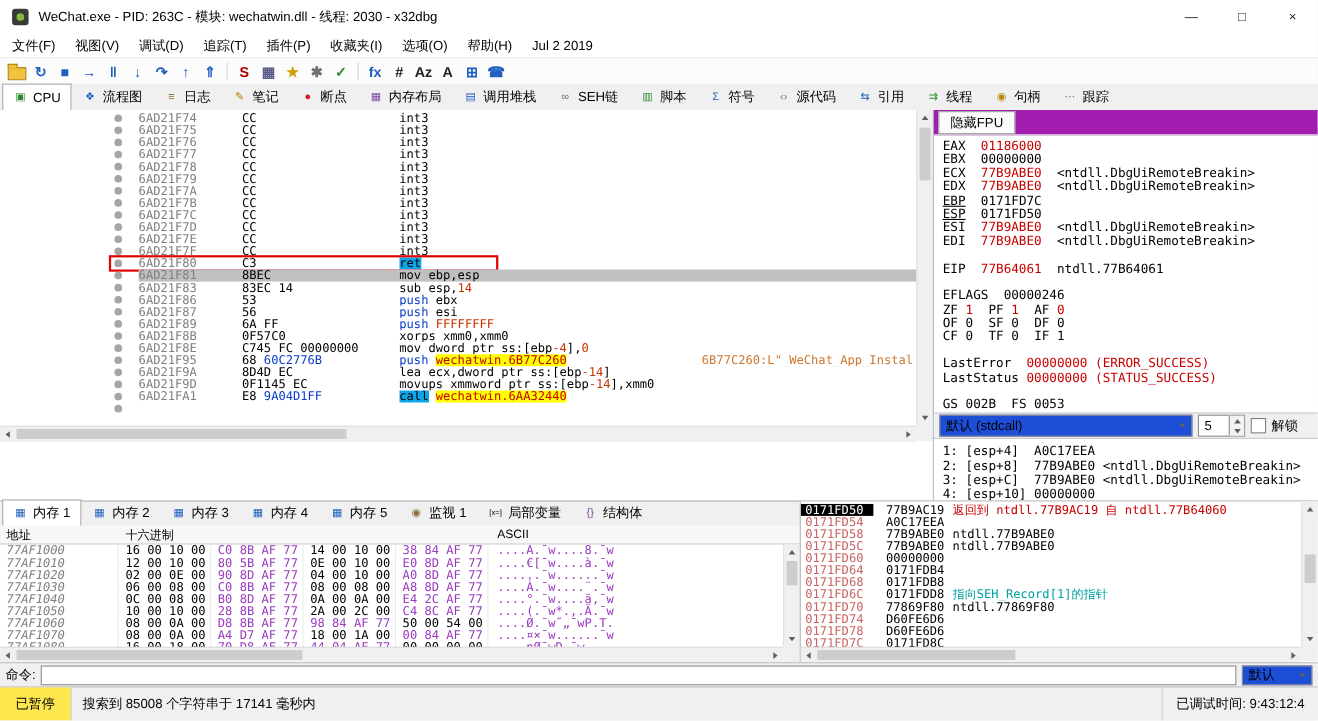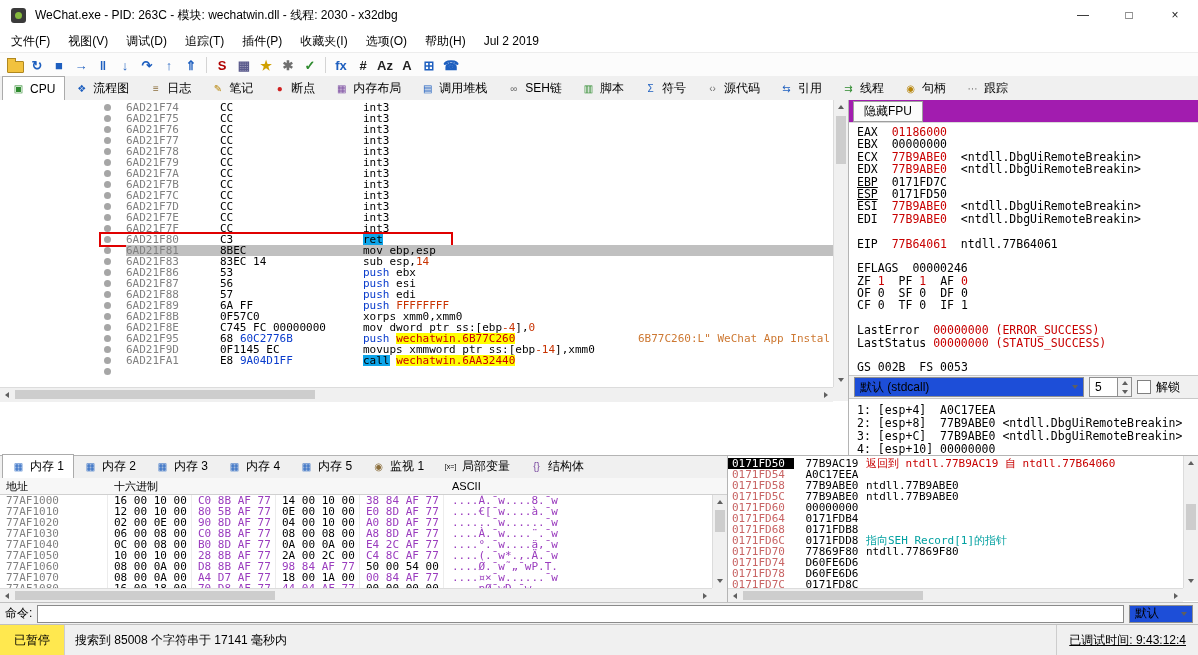--- a/index.html
+++ b/index.html
@@ -92,21 +92,21 @@
   #bottomtabs{position:absolute;left:0;top:0;width:727px;height:22px;display:flex;align-items:flex-end;padding-left:2px;}
   #mempane{position:absolute;top:22px;left:0;width:727px;height:124px;background:#fff;}
   #mem-header{height:16px;display:flex;background:#f7f7f7;border-bottom:1px solid #d0d0d0;font-size:11px;align-items:center;}
   .mh-addr{width:108px;padding-left:6px;box-sizing:border-box;}
   .mh-hex{width:336px;padding-left:6px;box-sizing:border-box;}
   .mh-ascii{flex:1;padding-left:8px;}
   #mem-rows{position:absolute;top:17px;left:0;width:712px;height:94px;overflow:hidden;
             font-family:"DejaVu Sans Mono",monospace;font-size:11px;}
   .m-row{height:11px;line-height:11px;display:flex;}
   .m-row span{white-space:pre;}
-  .m-addr{width:108px;flex:none;color:#808080;padding-left:6px;border-right:1px solid #ececec;box-sizing:border-box;}
+  .m-addr{width:108px;flex:none;color:#808080;padding-left:6px;border-right:1px solid #ececec;box-sizing:border-box;font-style:italic;}
   .m-grp{width:84px;flex:none;padding-left:6px;border-right:1px solid #ececec;box-sizing:border-box;}
   .m-ascii{flex:1;padding-left:8px;color:#9a3cbe;}
   .mm-k{color:#000}.mm-p{color:#9a3cbe}
 
   #stackpane{position:absolute;left:727px;top:0;width:471px;height:146px;border-left:1px solid #b4b4b4;
              background:#fff;box-sizing:border-box;}
   #stack-rows{position:absolute;top:2px;left:0;width:455px;height:132px;overflow:hidden;
               font-family:"DejaVu Sans Mono",monospace;font-size:11px;}
   .s-row{height:11px;line-height:11px;display:flex;}
   .s-row span{white-space:pre;}
@@ -119,21 +119,21 @@
   
   #cmdbar{position:absolute;top:602px;left:0;width:1198px;height:22px;background:#f0f0f0;border-top:1px solid #c0c0c0;
           display:flex;align-items:center;padding:0 5px;gap:5px;box-sizing:border-box;}
   #command-input{flex:1;height:16px;border:1px solid #8a8a8a;background:#fff;font-size:12px;padding:0 3px;outline:none;}
   #cmd-combo{width:52px;height:16px;}
 
   #statusbar{position:absolute;top:624px;left:0;width:1198px;height:31px;background:#f0f0f0;border-top:1px solid #c0c0c0;
              display:flex;align-items:stretch;box-sizing:border-box;}
   #status-badge{background:#ffe84f;display:flex;align-items:center;padding:0 14px;border-right:1px solid #cdcdcd;}
   #status-msg{display:flex;align-items:center;padding:0 10px;}
-  #status-time{margin-left:auto;display:flex;align-items:center;padding:0 12px;border-left:1px solid #cdcdcd;text-decoration:underline;}
+  #status-time{margin-left:auto;display:flex;align-items:center;padding:0 12px;border-left:1px solid #cdcdcd;}
 
   
   .sb{position:absolute;background:#f0f0f0;}
   .sb.v{border-left:1px solid #dcdcdc;}
   .sb.h{border-top:1px solid #dcdcdc;}
   .sb-btn{position:absolute;display:flex;align-items:center;justify-content:center;background:#f0f0f0;}
   .sb.v .sb-btn{left:0;width:14px;height:14px;}
   .sb.v .sb-btn.a{top:0}.sb.v .sb-btn.b{bottom:0}
   .sb.h .sb-btn{top:0;width:14px;height:13px;}
   .sb.h .sb-btn.a{left:0}.sb.h .sb-btn.b{right:0}
@@ -433,30 +433,20 @@
             <span class="d-addr">6AD21F87</span>
             <span class="d-bytes"><span class="tk-b">56</span></span>
             <span class="d-ins"><span class="tk-mn">push</span><span class="tk-k"> esi</span></span>
           </span>
         </div>
         <div class="d-row">
           <span class="d-gut">
             <span class="dot"></span>
           </span>
           <span class="d-body">
-            <span class="d-addr">6AD21F88</span>
-            <span class="d-bytes"><span class="tk-b">57</span></span>
-            <span class="d-ins"><span class="tk-mn">push</span><span class="tk-k"> edi</span></span>
-          </span>
-        </div>
-        <div class="d-row">
-          <span class="d-gut">
-            <span class="dot"></span>
-          </span>
-          <span class="d-body">
             <span class="d-addr">6AD21F89</span>
             <span class="d-bytes"><span class="tk-b">6A FF</span></span>
             <span class="d-ins"><span class="tk-mn">push</span><span class="tk-k"> </span><span class="tk-imm">FFFFFFFF</span></span>
           </span>
         </div>
         <div class="d-row">
           <span class="d-gut">
             <span class="dot"></span>
           </span>
           <span class="d-body">
@@ -477,20 +467,30 @@
         </div>
         <div class="d-row">
           <span class="d-gut">
             <span class="dot"></span>
           </span>
           <span class="d-body">
             <span class="d-addr">6AD21F95</span>
             <span class="d-bytes"><span class="tk-b">68 </span><span class="tk-ab">60C2776B</span></span>
             <span class="d-ins"><span class="tk-mn">push</span><span class="tk-k"> </span><span class="tk-mod">wechatwin.6B77C260</span></span>
             <span class="d-cmt"><span class="tk-cmt">6B77C260:L"_WeChat_App_Instal</span></span>
+          </span>
+        </div>
+        <div class="d-row">
+          <span class="d-gut">
+            <span class="dot"></span>
+          </span>
+          <span class="d-body">
+            <span class="d-addr">6AD21F9A</span>
+            <span class="d-bytes"><span class="tk-b">8D4D EC</span></span>
+            <span class="d-ins"><span class="tk-k">lea ecx,dword ptr ss:[ebp</span><span class="tk-imm">-14</span><span class="tk-k">]</span></span>
           </span>
         </div>
         <div class="d-row">
           <span class="d-gut">
             <span class="dot"></span>
           </span>
           <span class="d-body">
             <span class="d-addr">6AD21F9D</span>
             <span class="d-bytes"><span class="tk-b">0F1145 EC</span></span>
             <span class="d-ins"><span class="tk-k">movups xmmword ptr ss:[ebp</span><span class="tk-imm">-14</span><span class="tk-k">],xmm0</span></span>

